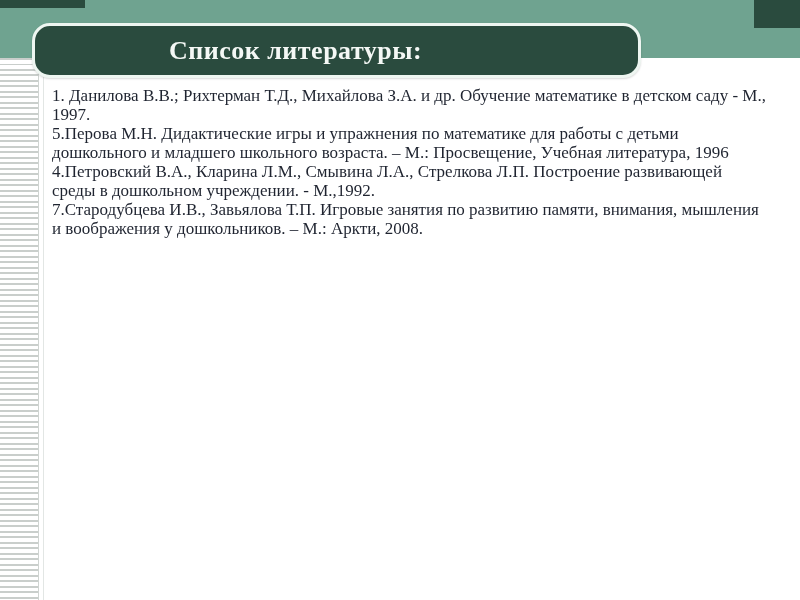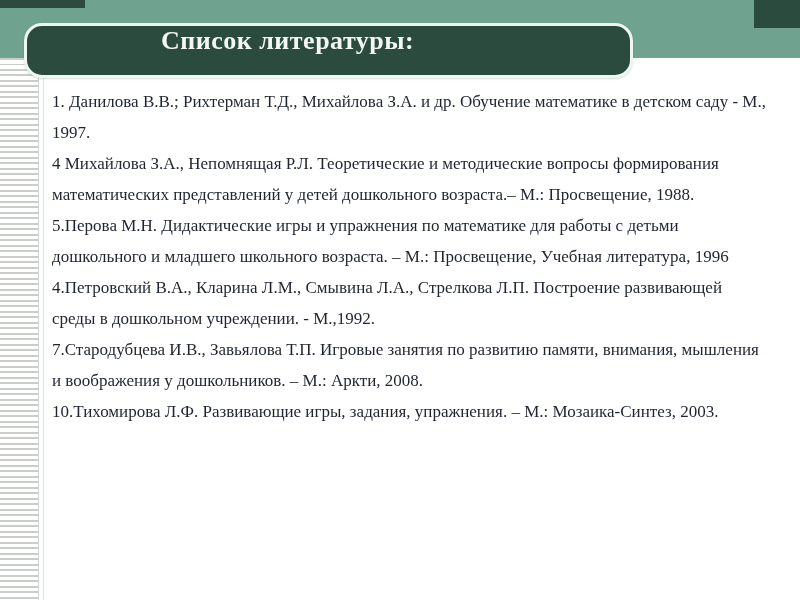--- a/index.html
+++ b/index.html
@@ -39,38 +39,38 @@
       #ffffff 1.7px,
       #ffffff 5.5px
     );
     border-right:1px solid #CFD4D1;
   }
   .paper-edge::after{
     content:"";position:absolute;right:-6px;top:0;bottom:0;width:1px;
     background:#E2E6E4;
   }
   .title-plate{
-    position:absolute;left:24px;top:23px;width:609px;height:55px;
+    position:absolute;left:32px;top:23px;width:609px;height:55px;
     box-sizing:border-box;
     background:var(--header-green);
     border:3px solid var(--header-border);
     border-radius:18px;
-    display:flex;
+    display:flex;align-items:center;
     box-shadow:0 1px 2px rgba(0,0,0,0.15);
   }
   .title-plate .title{
     padding-left:134px;
     color:var(--title-color);
     font-size:26px;font-weight:bold;letter-spacing:0.5px;
     white-space:nowrap;
   }
   .references{
     position:absolute;left:52px;top:86px;width:714px;
     color:var(--text-color);
-    font-size:17px;line-height:31px;
+    font-size:17px;line-height:19px;
   }
   .ref-line{margin:0;padding:0;}
 </style>
 </head>
 <body>
 
 <div class="slide">
 
   <div class="top-band"></div>
 
@@ -78,20 +78,18 @@
   <div class="corner-accent-right"></div>
 
   <div class="paper-edge"></div>
 
   <div class="title-plate">
     <span class="title">Список литературы:</span>
   </div>
 
   <div class="references">
       <div class="ref-line">1. Данилова В.В.; Рихтерман Т.Д., Михайлова З.А. и др. Обучение математике в детском саду - М., 1997.</div>
-      <div class="ref-line">4 Михайлова З.А., Непомнящая Р.Л. Теоретические и методические вопросы формирования математических представлений у детей дошкольного возраста.– М.: Просвещение, 1988.</div>
       <div class="ref-line">5.Перова М.Н. Дидактические игры и упражнения по математике для работы с детьми дошкольного и младшего школьного возраста. – М.: Просвещение, Учебная литература, 1996</div>
       <div class="ref-line">4.Петровский В.А., Кларина Л.М., Смывина Л.А., Стрелкова Л.П. Построение развивающей среды в дошкольном учреждении. - М.,1992.</div>
       <div class="ref-line">7.Стародубцева И.В., Завьялова Т.П. Игровые занятия по развитию памяти, внимания, мышления и воображения у дошкольников. – М.: Аркти, 2008.</div>
-      <div class="ref-line">10.Тихомирова Л.Ф. Развивающие игры, задания, упражнения. – М.: Мозаика-Синтез, 2003.</div>
     </div>
 
 </div>
 
 </body></html>

